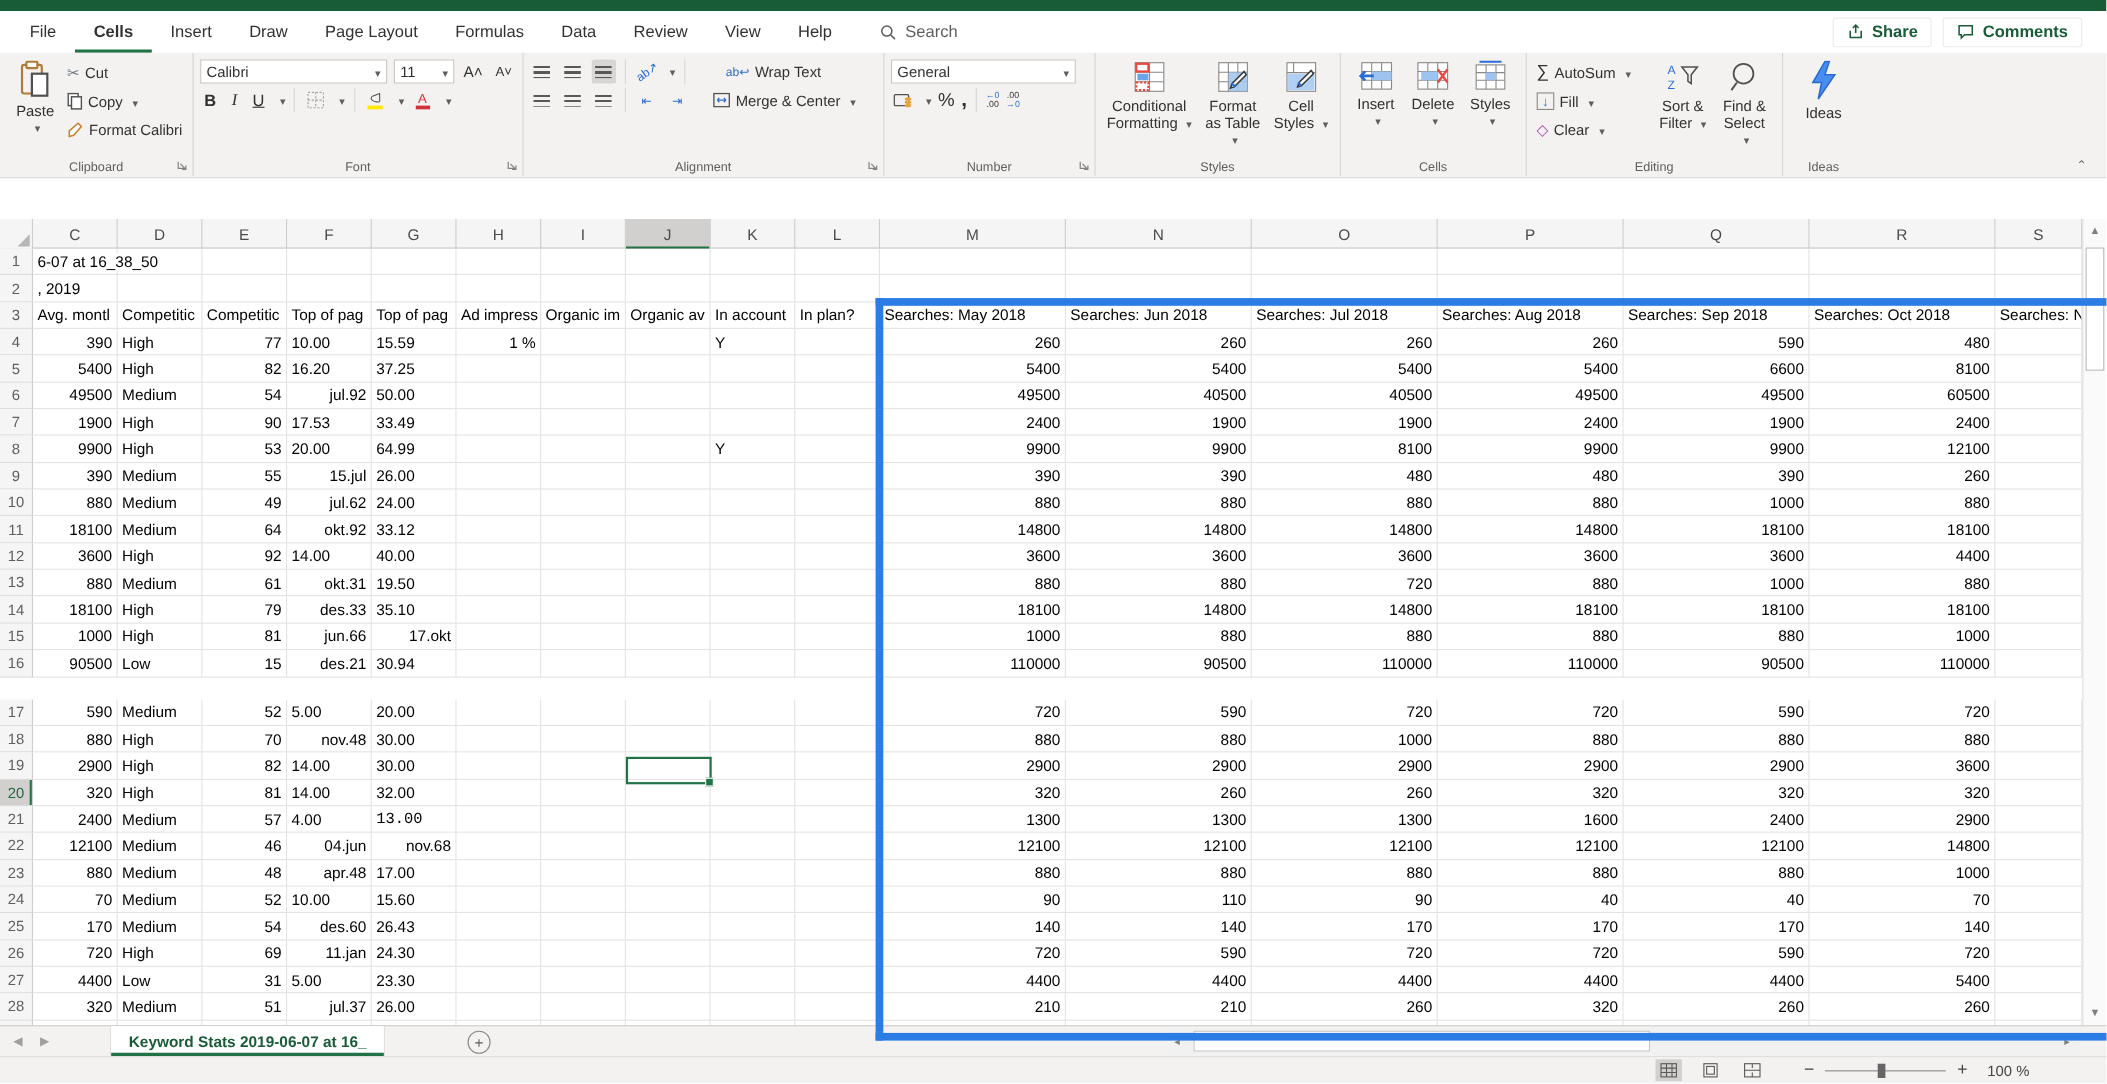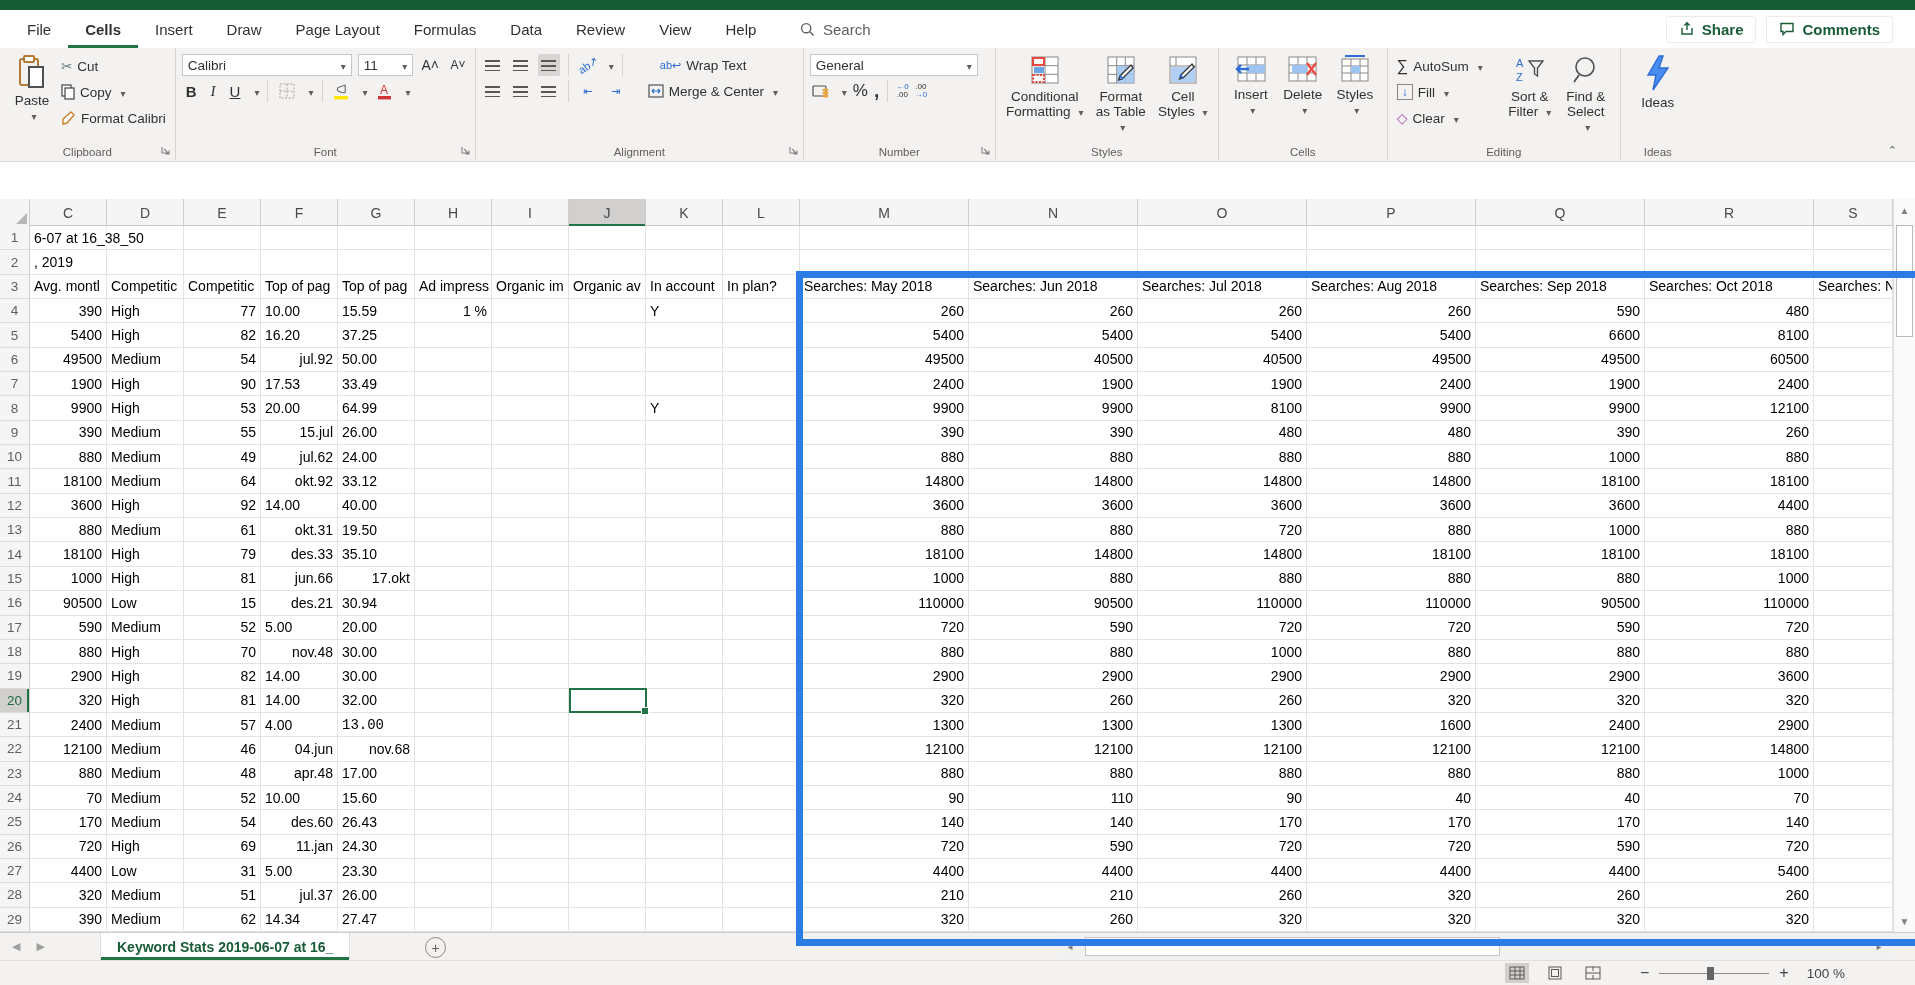--- a/index.html
+++ b/index.html
@@ -844,21 +844,21 @@
           <div class="c al" style="width: 77px;"></div>
           <div class="c al" style="width: 77px;"></div>
           <div class="c ar" style="width: 169px;">110000</div>
           <div class="c ar" style="width: 169px;">90500</div>
           <div class="c ar" style="width: 169px;">110000</div>
           <div class="c ar" style="width: 169px;">110000</div>
           <div class="c ar" style="width: 169px;">90500</div>
           <div class="c ar" style="width: 169px;">110000</div>
           <div class="c al" style="width: 79px;"></div>
         </div>
-        <div class="grow" style="height: 24.35px;">
+        <div class="grow" style="height: 24.35px; margin-top: 20px;">
           <div class="gut">17</div>
           <div class="c ar" style="width: 77px;">590</div>
           <div class="c al" style="width: 77px;">Medium</div>
           <div class="c ar" style="width: 77px;">52</div>
           <div class="c al" style="width: 77px;">5.00</div>
           <div class="c al" style="width: 77px;">20.00</div>
           <div class="c al" style="width: 77px;"></div>
           <div class="c al" style="width: 77px;"></div>
           <div class="c al" style="width: 77px;"></div>
           <div class="c al" style="width: 77px;"></div>

